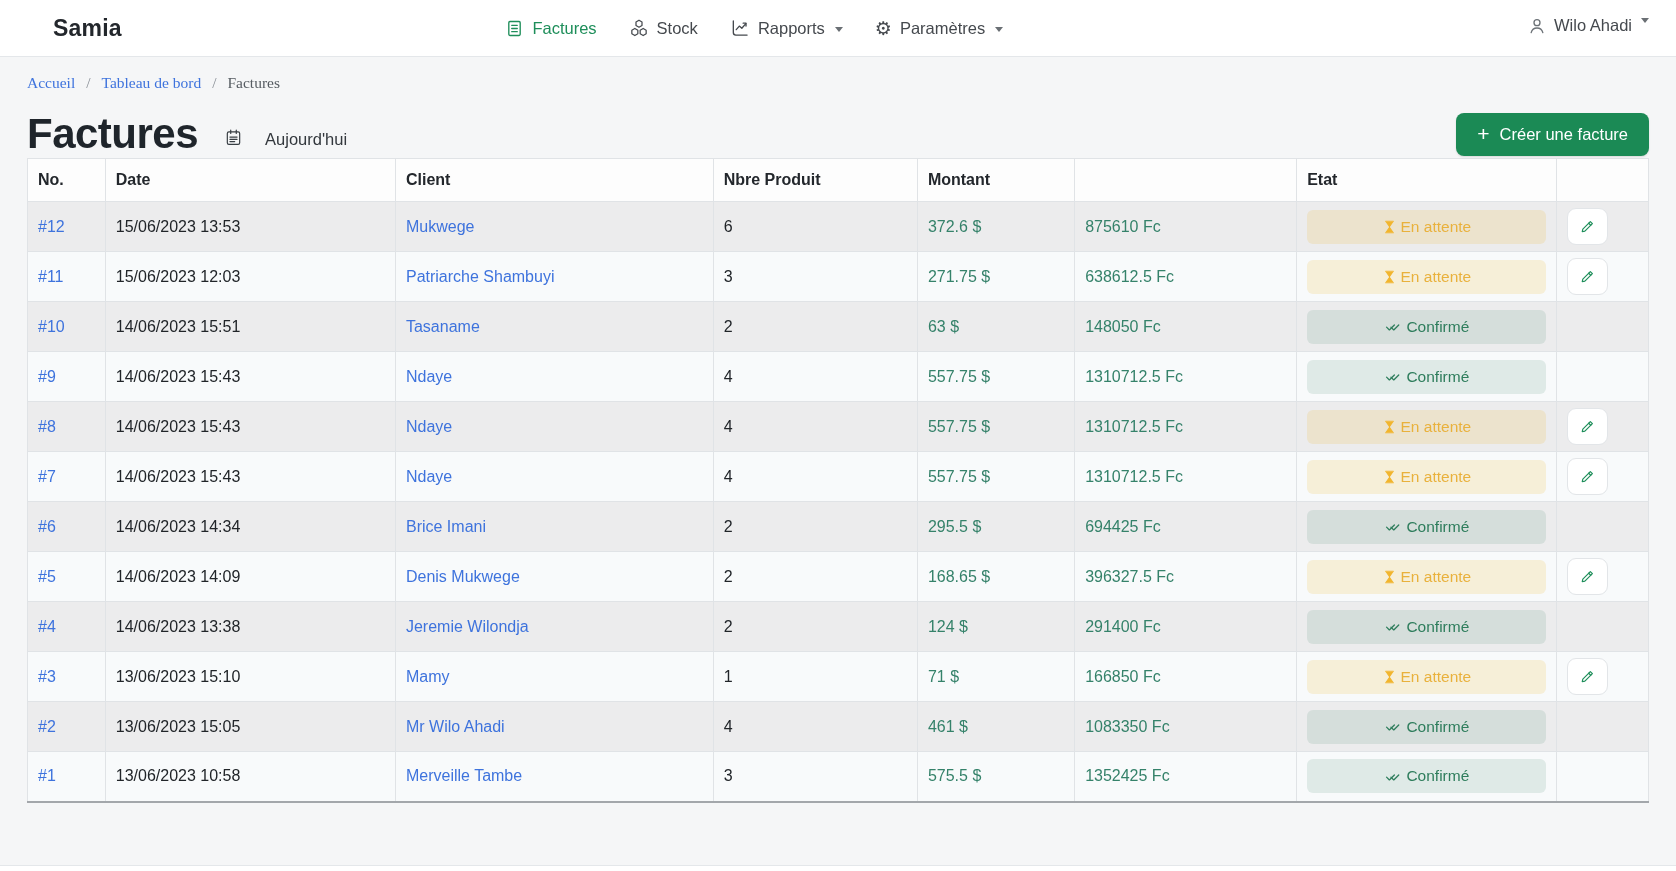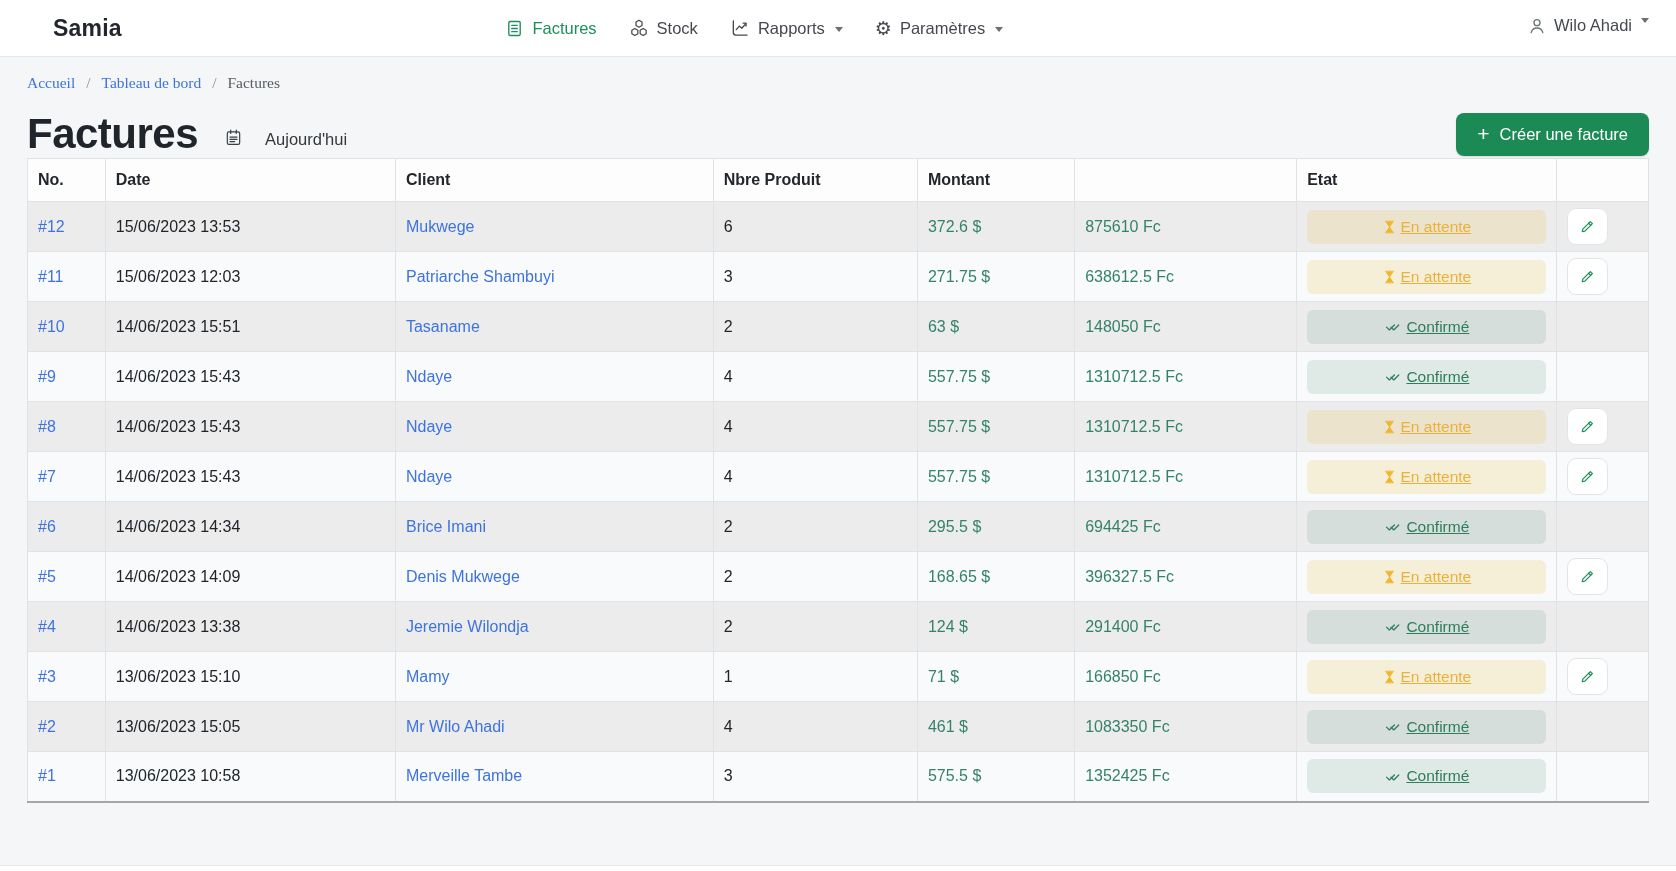--- a/index.html
+++ b/index.html
@@ -80,21 +80,20 @@
   .invoice-table a { color: #3e73dd; text-decoration: none; cursor: pointer; }
   .cell-amount { color: #35826a; }
   .cell-state { padding: 0 7px; }
   .cell-actions { text-align: center; padding: 0 6px; }
 
   
   .status-badge {
     width: 100%; height: 34px; border-radius: 6px;
     display: flex; align-items: center; justify-content: center; gap: 4px;
     font-size: 15.5px;
-    text-decoration: underline;
   }
   .badge-pending   { background: rgba(238, 183, 48, 0.17); color: #e9b13c; }
   .badge-confirmed { background: rgba(46, 125, 92, 0.12);  color: #2e7d5c; }
   .status-badge svg { display: block; }
 
   
   .edit-btn {
     width: 41px; height: 37px; background: #ffffff;
     border: 1px solid #e2e5e8; border-radius: 9px;
     display: inline-flex; align-items: center; justify-content: center;

